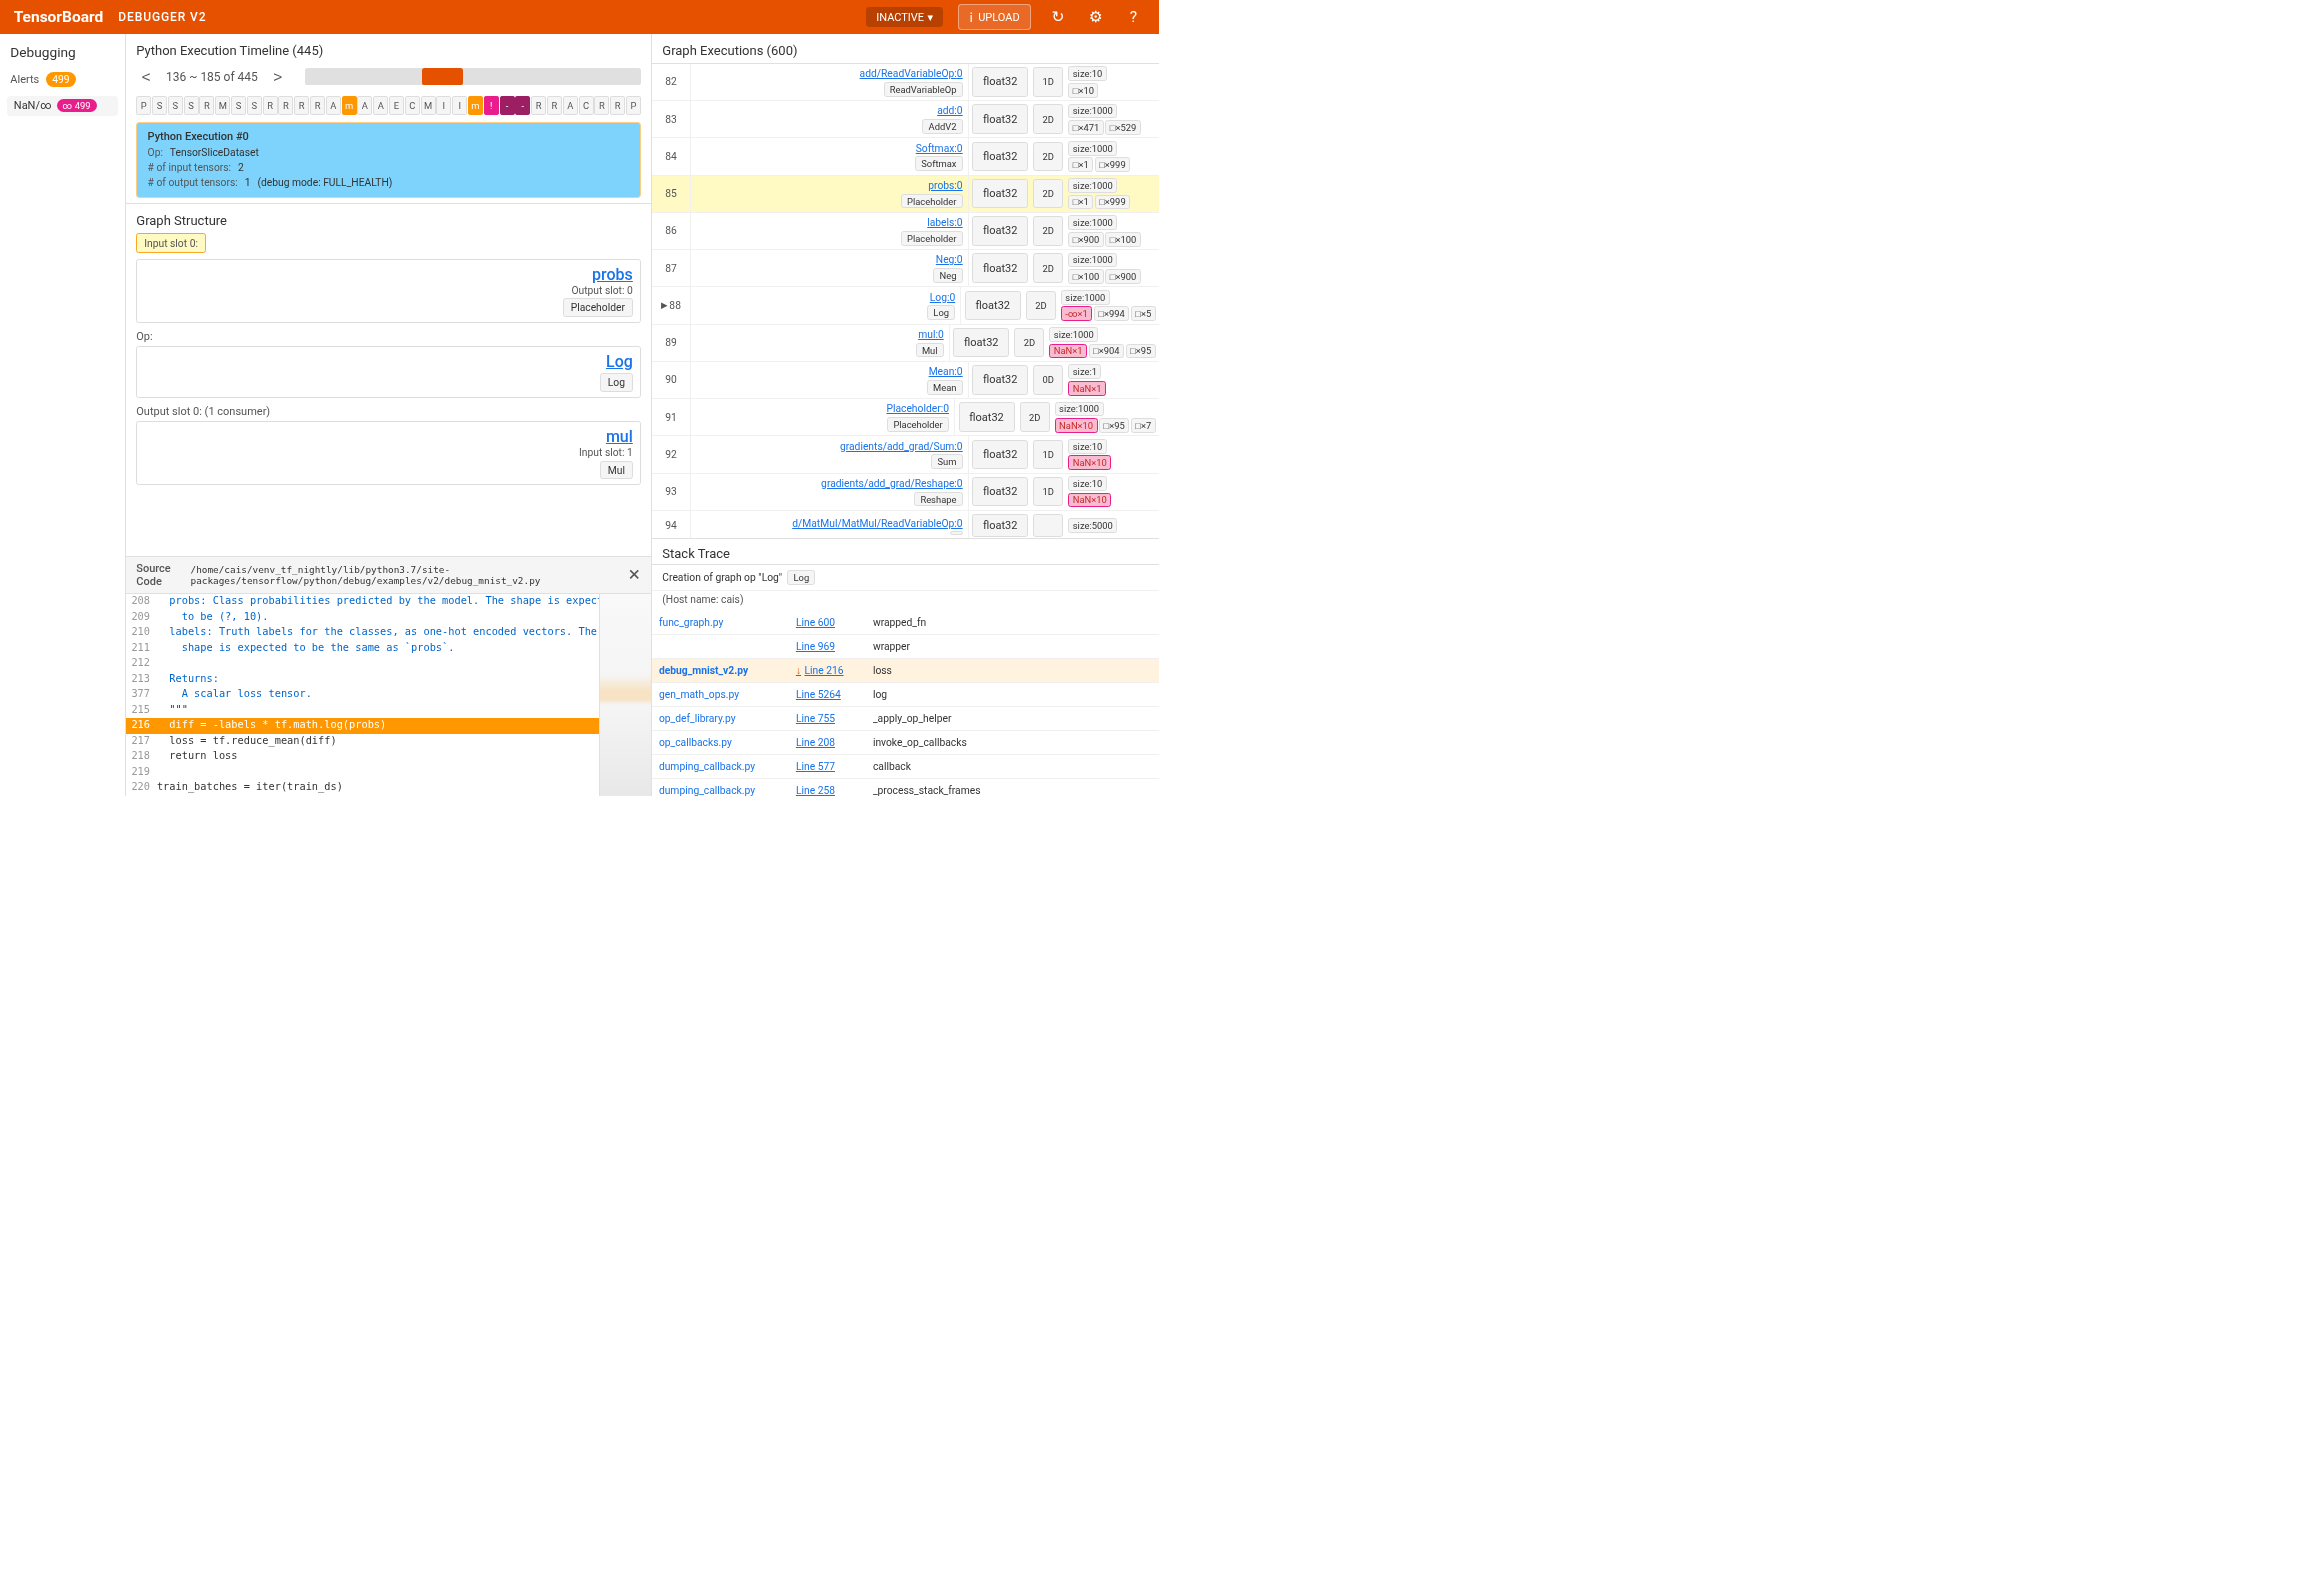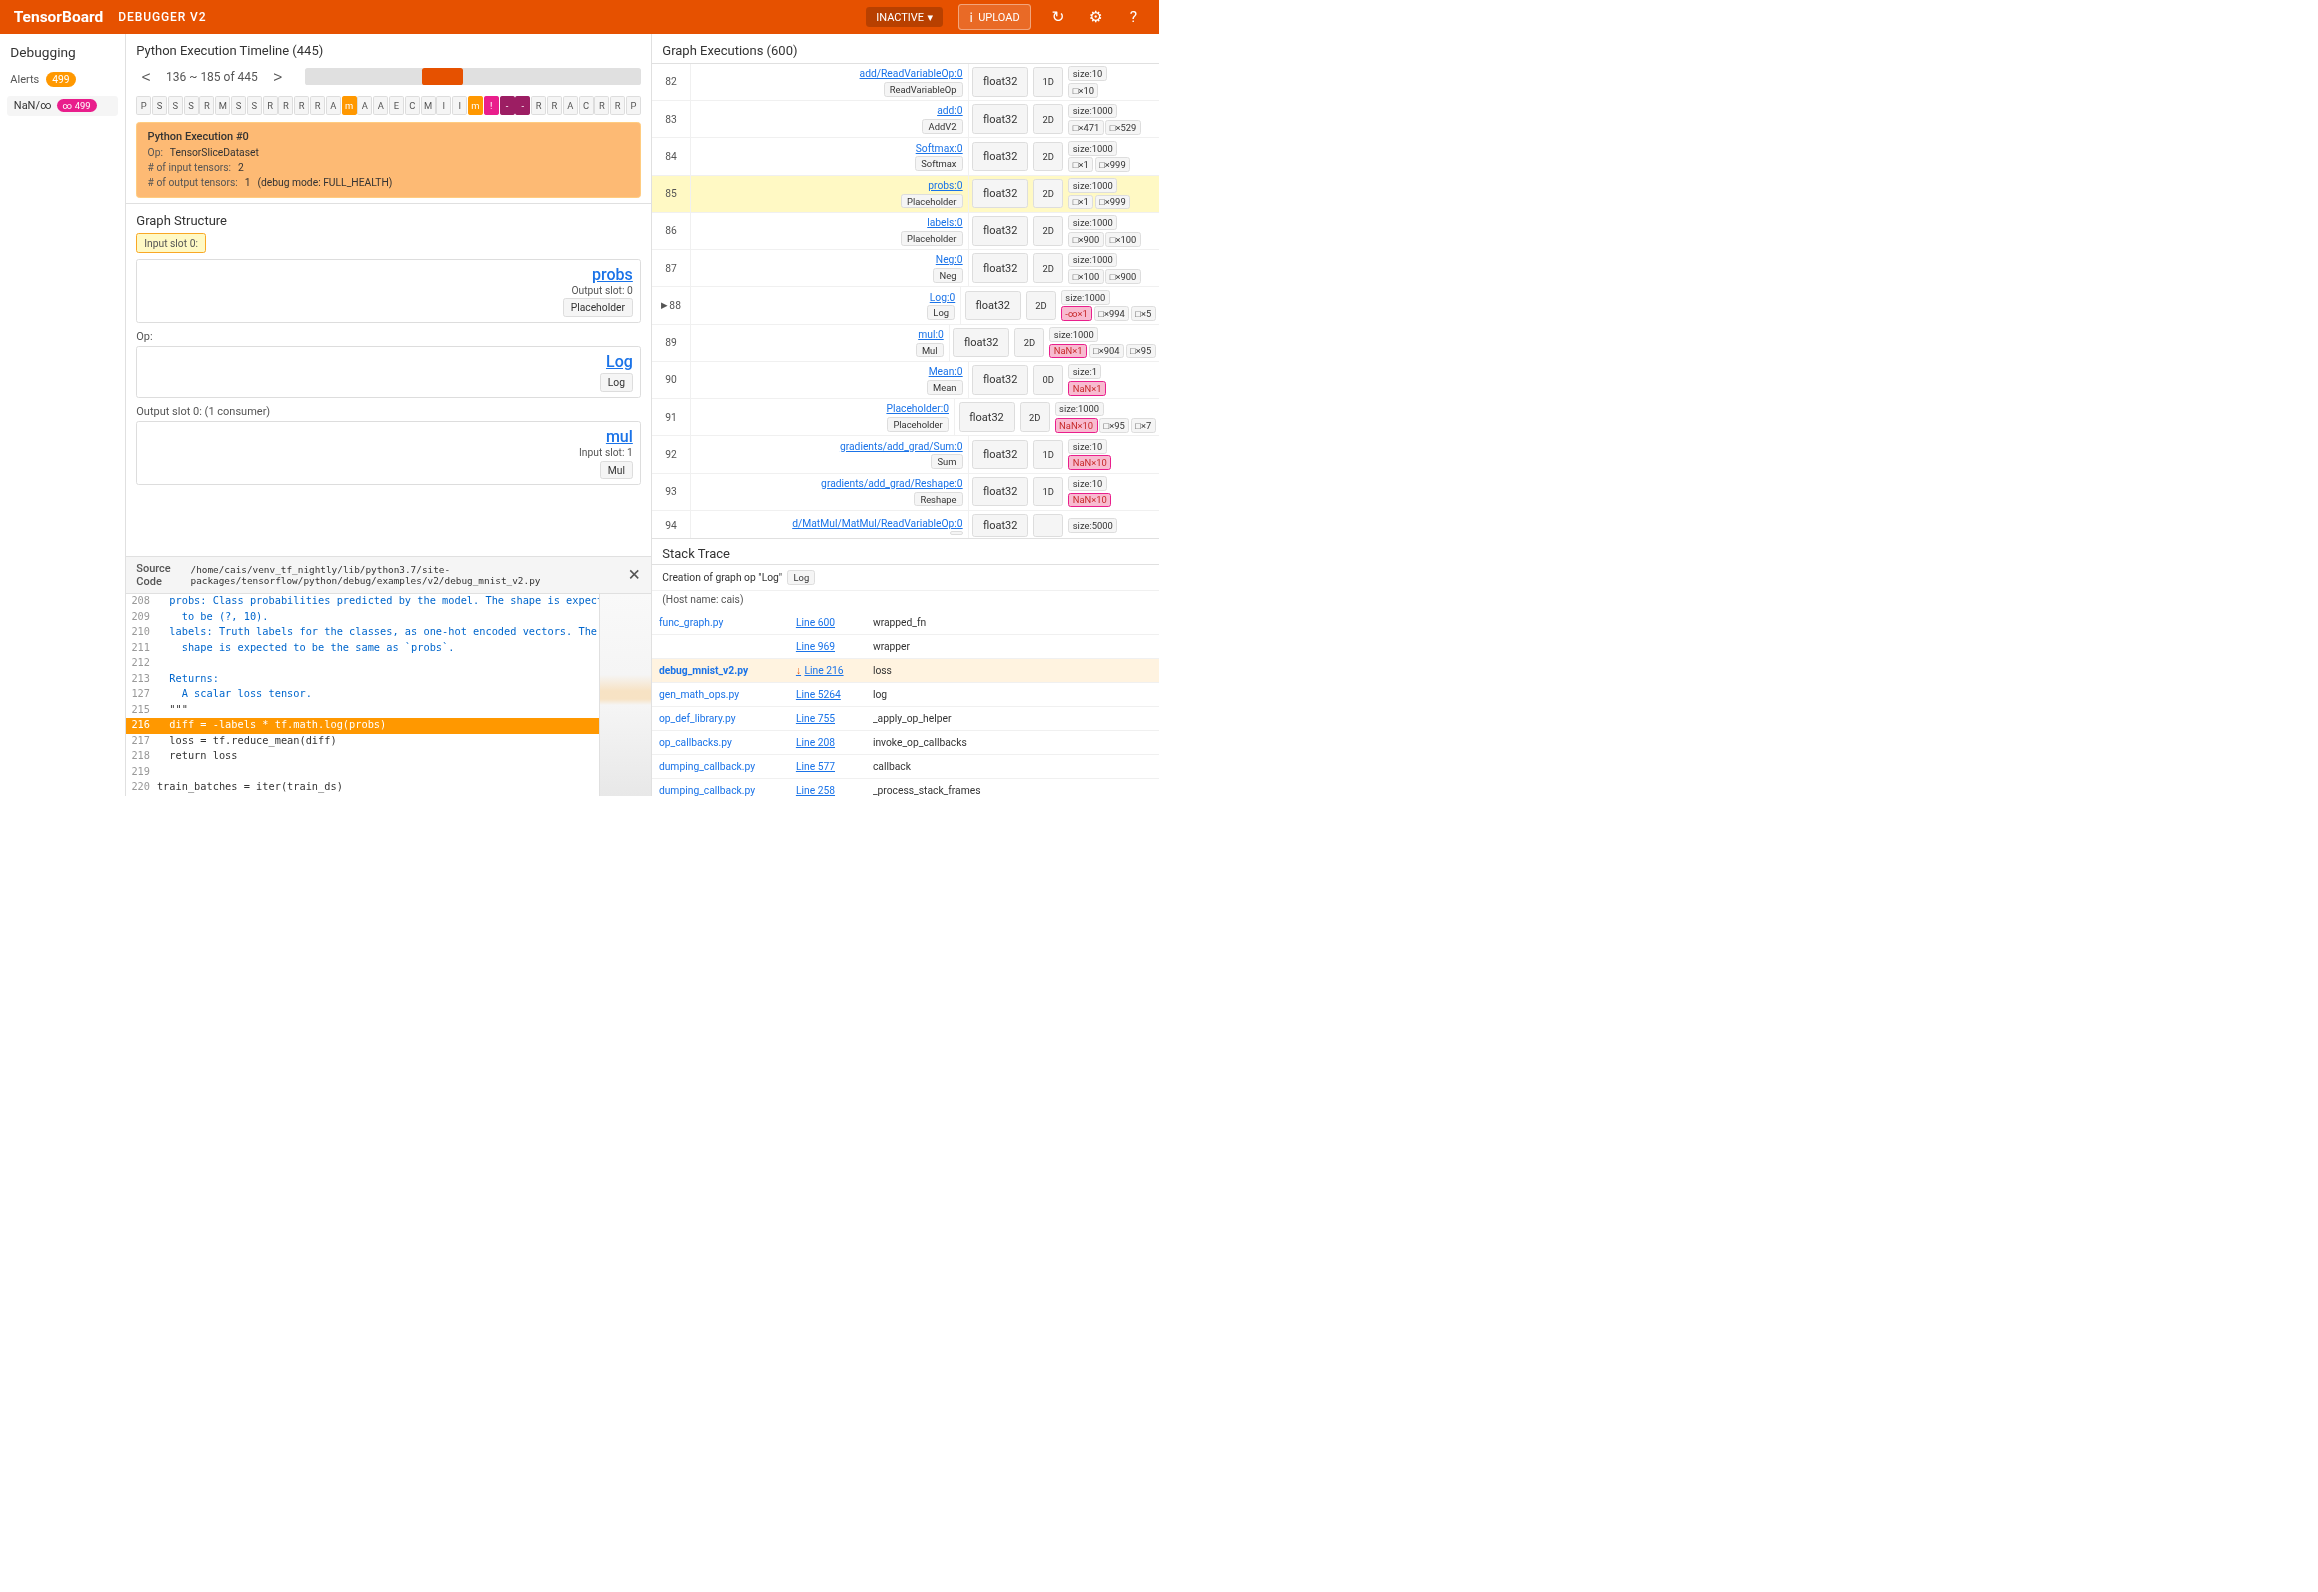--- a/index.html
+++ b/index.html
@@ -209,21 +209,21 @@
       border-color: #e91e8c;
     }
     .exec-letter.neg {
       background: #9c1e63;
       color: white;
       border-color: #9c1e63;
     }
 
     
     .exec-detail {
-      background: #fdba74;
+      background: #7dd3fc;
       border: 0.9px solid #ffcc80;
       border-radius: 3.4px;
       margin: 5.2px 10.3px;
       padding: 6.9px 10.3px;
       font-size: 10.3px;
     }
     .exec-detail-title {
       font-size: 11px;
       font-weight: 500;
       margin-bottom: 3.4px;
@@ -742,21 +742,21 @@
           </div>
           <div class="source-line">
             <span class="source-line-num">212</span>
             <span class="source-line-code"></span>
           </div>
           <div class="source-line">
             <span class="source-line-num">213</span>
             <span class="source-line-code" style="color:#0066cc">  Returns:</span>
           </div>
           <div class="source-line">
-            <span class="source-line-num">127</span>
+            <span class="source-line-num">377</span>
             <span class="source-line-code" style="color:#0066cc">    A scalar loss tensor.</span>
           </div>
           <div class="source-line">
             <span class="source-line-num">215</span>
             <span class="source-line-code">  """</span>
           </div>
           <div class="source-line highlighted">
             <span class="source-line-num">216</span>
             <span class="source-line-code">  diff = -labels * tf.math.log(probs)</span>
           </div>

